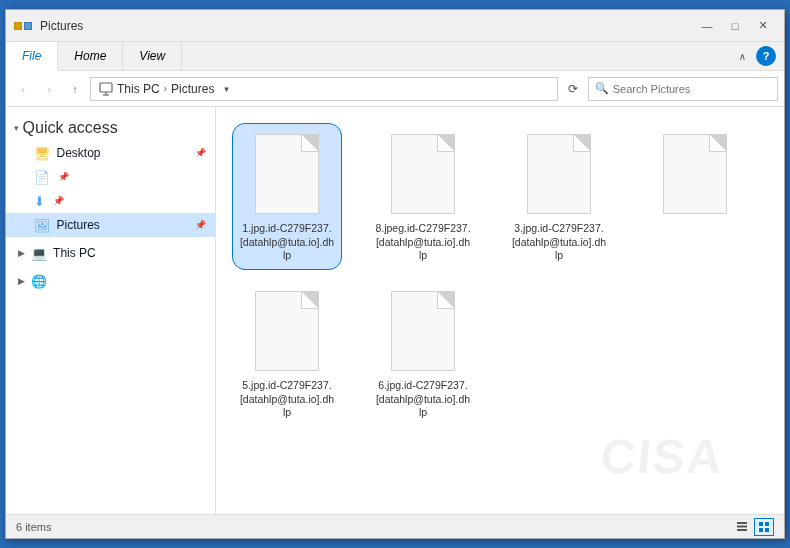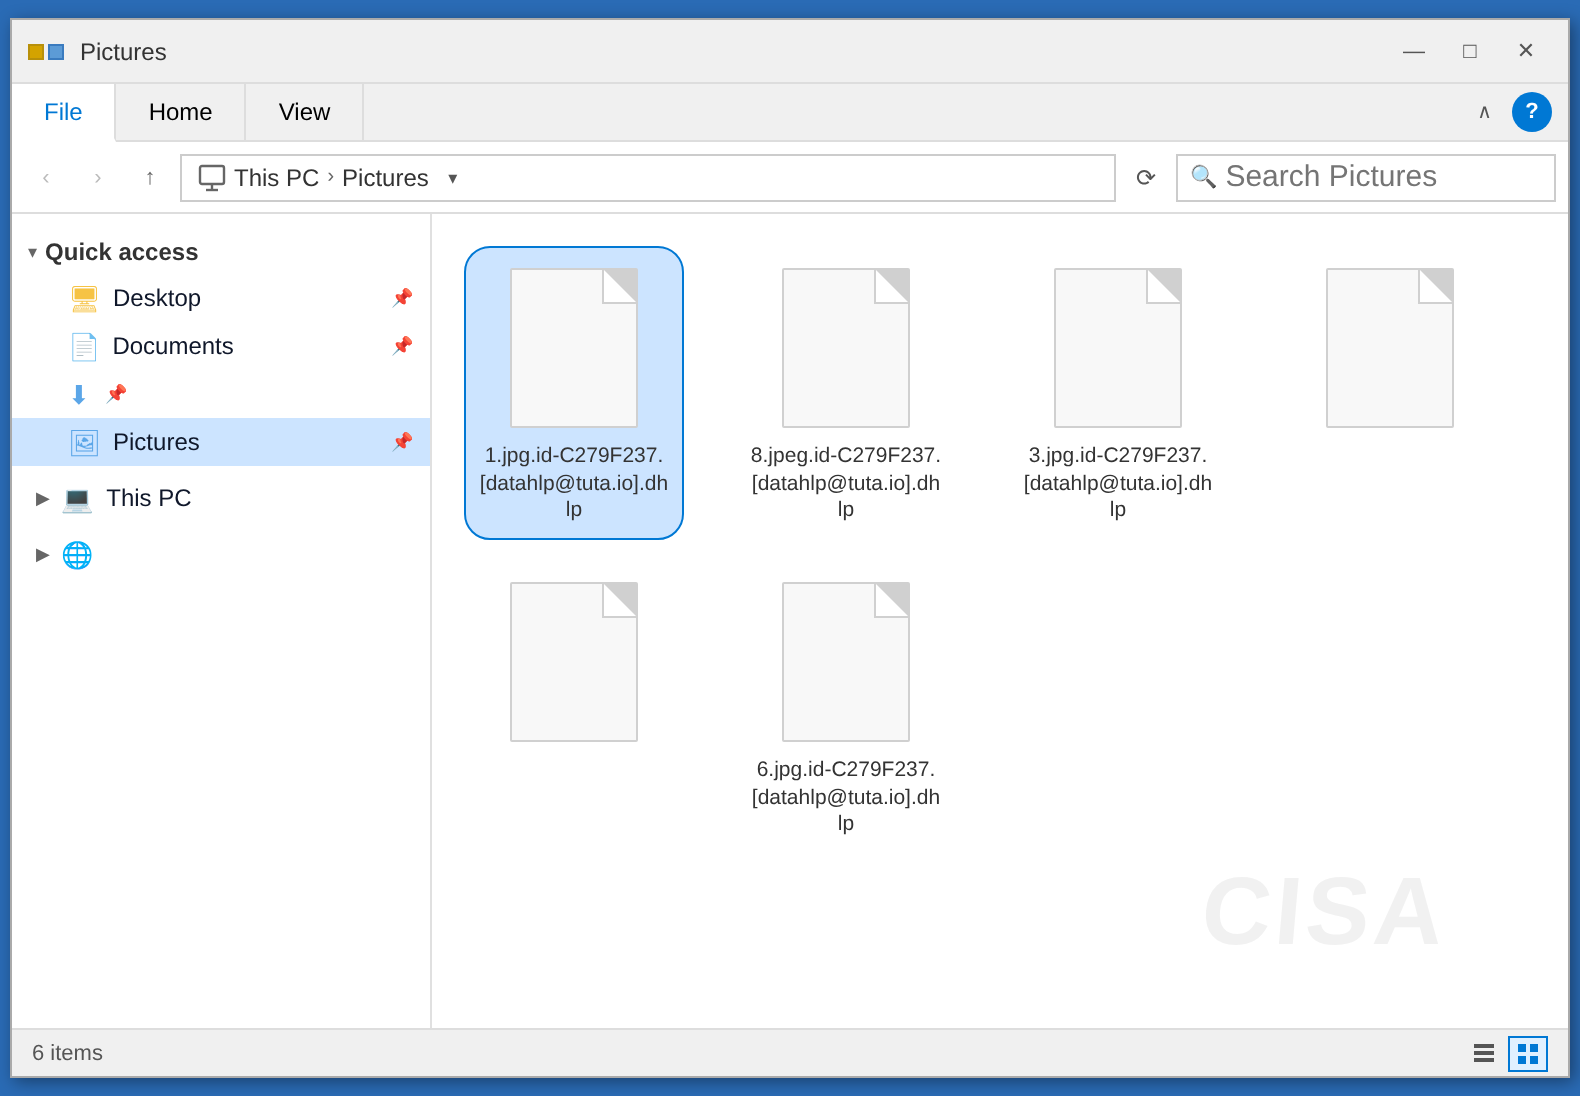--- a/index.html
+++ b/index.html
@@ -80,20 +80,21 @@
       display: flex;
       height: 28px;
     }
     .ribbon-tab {
       padding: 12px 16px;
       display: flex;
       align-items: center;
       font-size: 12px;
       cursor: pointer;
       border-right: 1px solid #ddd;
+      font-style: italic;
     }
     .ribbon-tab.active {
       background: #fff;
       border-bottom: 2px solid #fff;
       color: #0078d4;
       margin-bottom: -1px;
     }
     .ribbon-extra {
       margin-left: auto;
       display: flex;
@@ -176,21 +177,21 @@
       height: 24px;
       border: 1px solid #ccc;
       display: flex;
       align-items: center;
       padding: 0 6px;
       gap: 4px;
       background: #fff;
     }
     .search-icon-svg { color: #888; font-size: 11px; }
     .search-input {
-      border: none; outline: none; font-size: 15px; color: #555; width: 100%;
+      border: none; outline: none; font-size: 11px; color: #555; width: 100%;
       background: transparent;
     }
 
     
     .main {
       display: flex;
       flex: 1;
       overflow: hidden;
     }
 
@@ -217,21 +218,21 @@
     .sidebar-item.active { background: #cce4ff; }
     .sidebar-item.indent1 { padding-left: 28px; }
     .sidebar-item-label { font-size: 12px; color: #0f172a; flex: 1; }
     .sidebar-pin { color: #0078d4; font-size: 9px; margin-left: 2px; }
     .section-header {
       display: flex; align-items: center;
       padding: 4px 8px;
       gap: 4px;
       cursor: pointer;
     }
-    .section-header-label { font-size: 12px; color: #333; font-weight: 700; }
+    .section-header-label { font-size: 16px; color: #333; font-weight: 400; }
     .expand-icon { font-size: 9px; color: #666; }
 
     
     .file-area {
       flex: 1;
       background: #fff;
       overflow-y: auto;
       padding: 10px;
       position: relative;
     }
@@ -408,21 +409,20 @@
           <span class="expand-icon">▾</span>
           <span class="section-header-label">Quick access</span>
         </div>
         <div class="sidebar-item indent1">
           <span style="color:#f6c344;font-size:13px;">🖥</span>
           <span class="sidebar-item-label">Desktop</span>
           <span class="sidebar-pin">📌</span>
         </div>
         <div class="sidebar-item indent1">
           <span style="font-size:13px;">📄</span>
-          <span class="sidebar-item-label">Documents</span>
           <span class="sidebar-pin">📌</span>
         </div>
         <div class="sidebar-item indent1">
           <span style="font-size:13px;color:#5ba6e8;">⬇</span>
           <span class="sidebar-pin">📌</span>
         </div>
         <div class="sidebar-item indent1 active">
           <span style="font-size:13px;color:#5ba6e8;">🖼</span>
           <span class="sidebar-item-label">Pictures</span>
           <span class="sidebar-pin">📌</span>
@@ -469,20 +469,21 @@
   </div>
           <div class="file-item">
     <div class="file-icon-container">
       <div class="generic-file"></div>
     </div>
   </div>
           <div class="file-item">
     <div class="file-icon-container">
       <div class="generic-file"></div>
     </div>
+    <div class="file-name">5.jpg.id-C279F237.[datahlp@tuta.io].dhlp</div>
   </div>
           <div class="file-item">
     <div class="file-icon-container">
       <div class="generic-file"></div>
     </div>
     <div class="file-name">6.jpg.id-C279F237.[datahlp@tuta.io].dhlp</div>
   </div>
         </div>
     </div>
 

